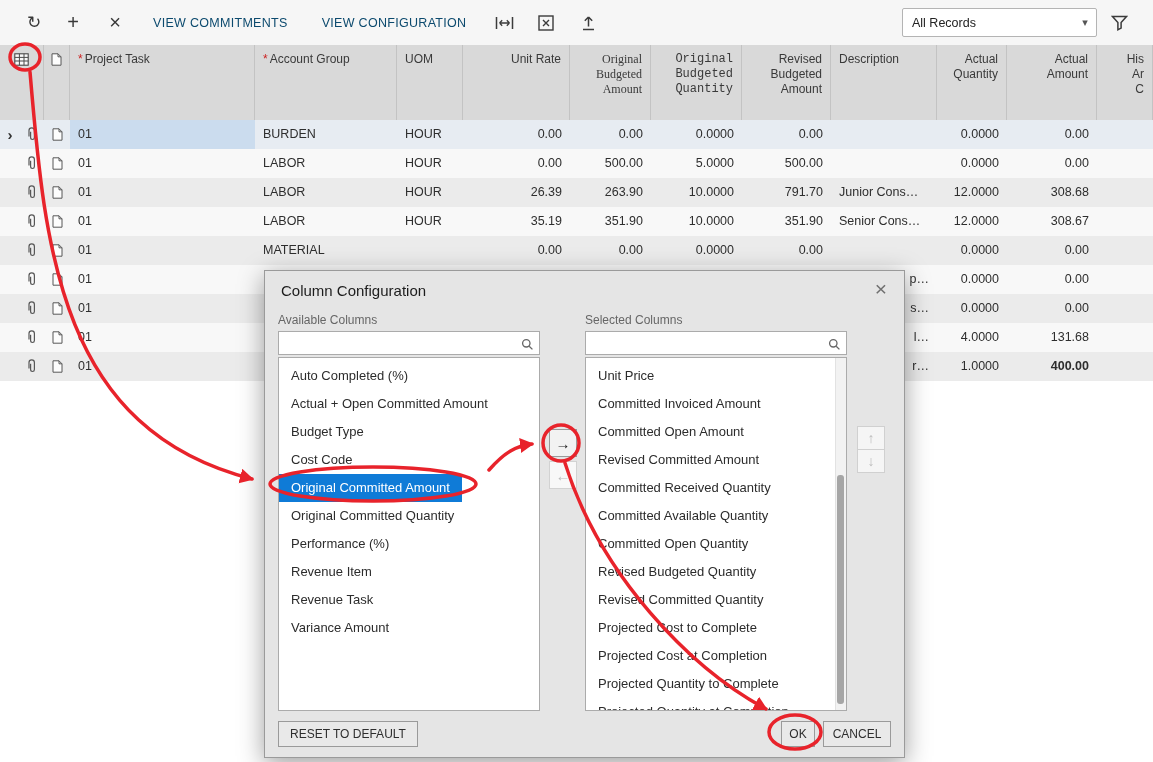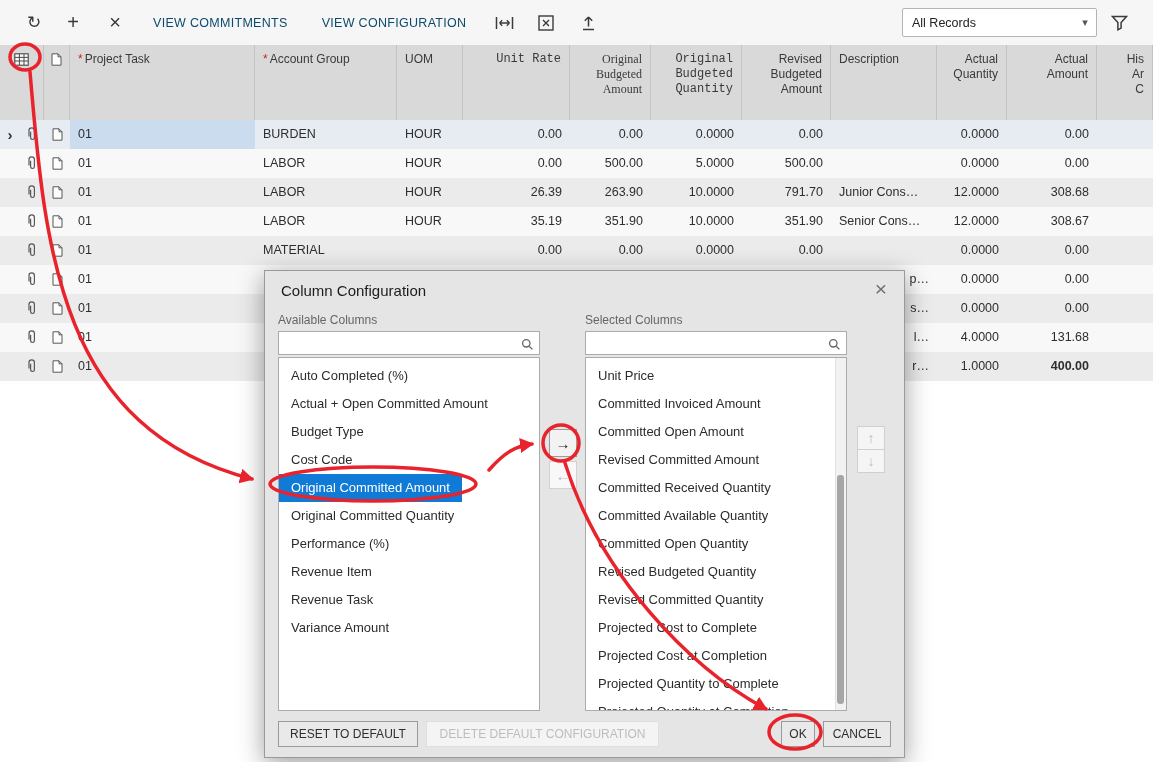--- a/index.html
+++ b/index.html
@@ -127,21 +127,21 @@
         <rect x=".8" y=".8" width="13.4" height="11.4" fill="#fafafa" stroke="#4a4a4a" stroke-width="1.1"></rect>
         <path d="M.8 4.4 h13.4 M.8 8 h13.4 M5.4 .8 v11.4 M10 .8 v11.4" stroke="#4a4a4a" stroke-width="1"></path>
       </svg></div>
     <div class="gh-cell hicon" style="width: 26px;"><svg width="11" height="13" viewBox="0 0 11 13">
         <path d="M1 .8 h6 l3 3 v8.4 h-9 z" fill="#fdfdfd" stroke="#575757" stroke-width="1"></path>
         <path d="M7 .8 v3 h3" fill="none" stroke="#575757" stroke-width="1"></path>
       </svg></div>
     <div class="gh-cell" style="width: 185px;"><span class="req">*</span><span>Project Task</span></div>
     <div class="gh-cell" style="width: 142px;"><span class="req">*</span><span>Account Group</span></div>
     <div class="gh-cell" style="width: 66px;"><span>UOM</span></div>
-    <div class="gh-cell num" style="width: 107px; font-family: Liberation Mono, monospace;"><span>Unit Rate</span></div>
+    <div class="gh-cell num" style="width: 107px;"><span>Unit Rate</span></div>
     <div class="gh-cell num" style="width: 81px; font-family: Liberation Serif, serif;"><span>Original Budgeted Amount</span></div>
     <div class="gh-cell num" style="width: 91px; font-family: Liberation Mono, monospace;"><span>Original Budgeted Quantity</span></div>
     <div class="gh-cell num" style="width: 89px;"><span>Revised Budgeted Amount</span></div>
     <div class="gh-cell" style="width: 106px;"><span>Description</span></div>
     <div class="gh-cell num" style="width: 70px;"><span>Actual Quantity</span></div>
     <div class="gh-cell num" style="width: 90px;"><span>Actual Amount</span></div>
     <div class="gh-cell num" style="width: 56px;"><span>His
 Ar
 C</span></div>
   </div>
@@ -429,21 +429,20 @@
         <div class="thumb"></div>
       </div>
     </div>
 
   <div class="mv" id="mv-right">→</div>
   <div class="mv" id="mv-left">←</div>
   <div class="ud" id="mv-up">↑</div>
   <div class="ud" id="mv-down">↓</div>
 
   <div class="mbtn" id="btn-reset">RESET TO DEFAULT</div>
-  <div class="mbtn" id="btn-delete">DELETE DEFAULT CONFIGURATION</div>
   <div class="mbtn" id="btn-ok">OK</div>
   <div class="mbtn" id="btn-cancel">CANCEL</div>
 </div>
 
 <svg class="anno" width="1153" height="762" viewBox="0 0 1153 762">
   <defs>
     <marker id="ah" markerWidth="20" markerHeight="18" refX="12" refY="7.5" orient="auto" markerUnits="userSpaceOnUse">
       <path d="M0 0 L14 7.5 L0 15 Z" fill="#e8232b"></path>
     </marker>
   </defs>

